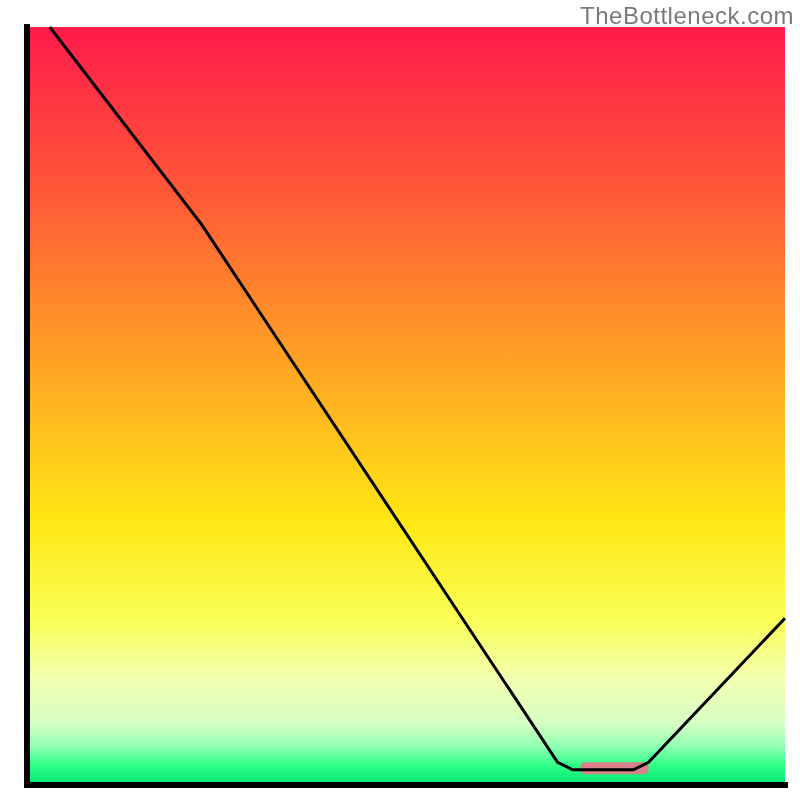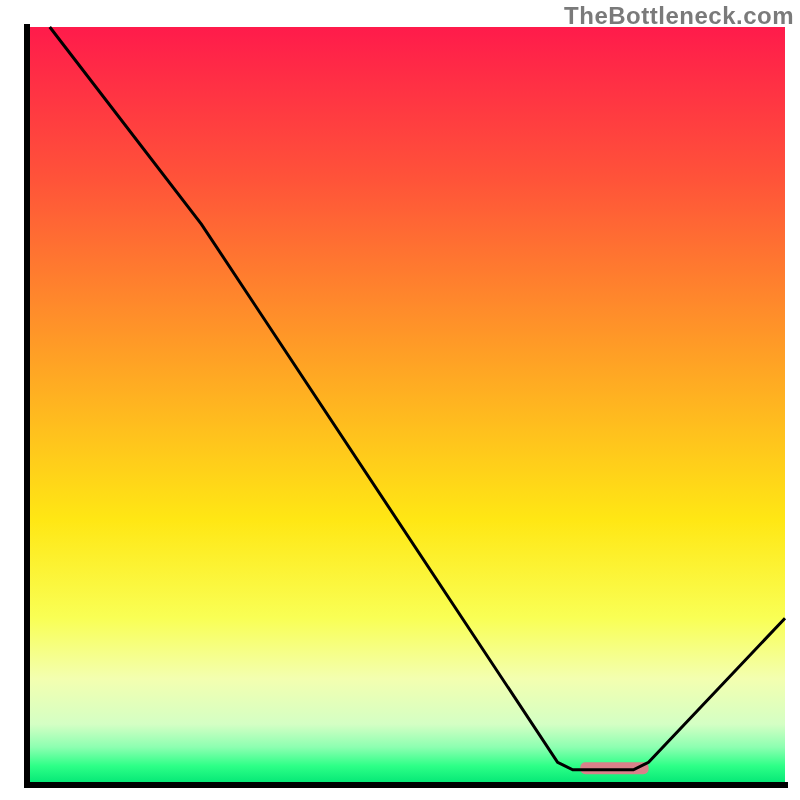--- a/index.html
+++ b/index.html
@@ -14,21 +14,21 @@
     position: relative;
     width: 800px;
     height: 800px;
   }
   .watermark {
     position: absolute;
     top: 2px;
     right: 6px;
     font-family: Arial, Helvetica, sans-serif;
     font-size: 24px;
-    font-weight: bold;
+    font-weight: normal;
     color: #7a7a7a;
     letter-spacing: 0.5px;
     z-index: 10;
     margin-left: 8px;
   }
   svg {
     display: block;
     position: absolute;
     top: 0;
     left: 0;

